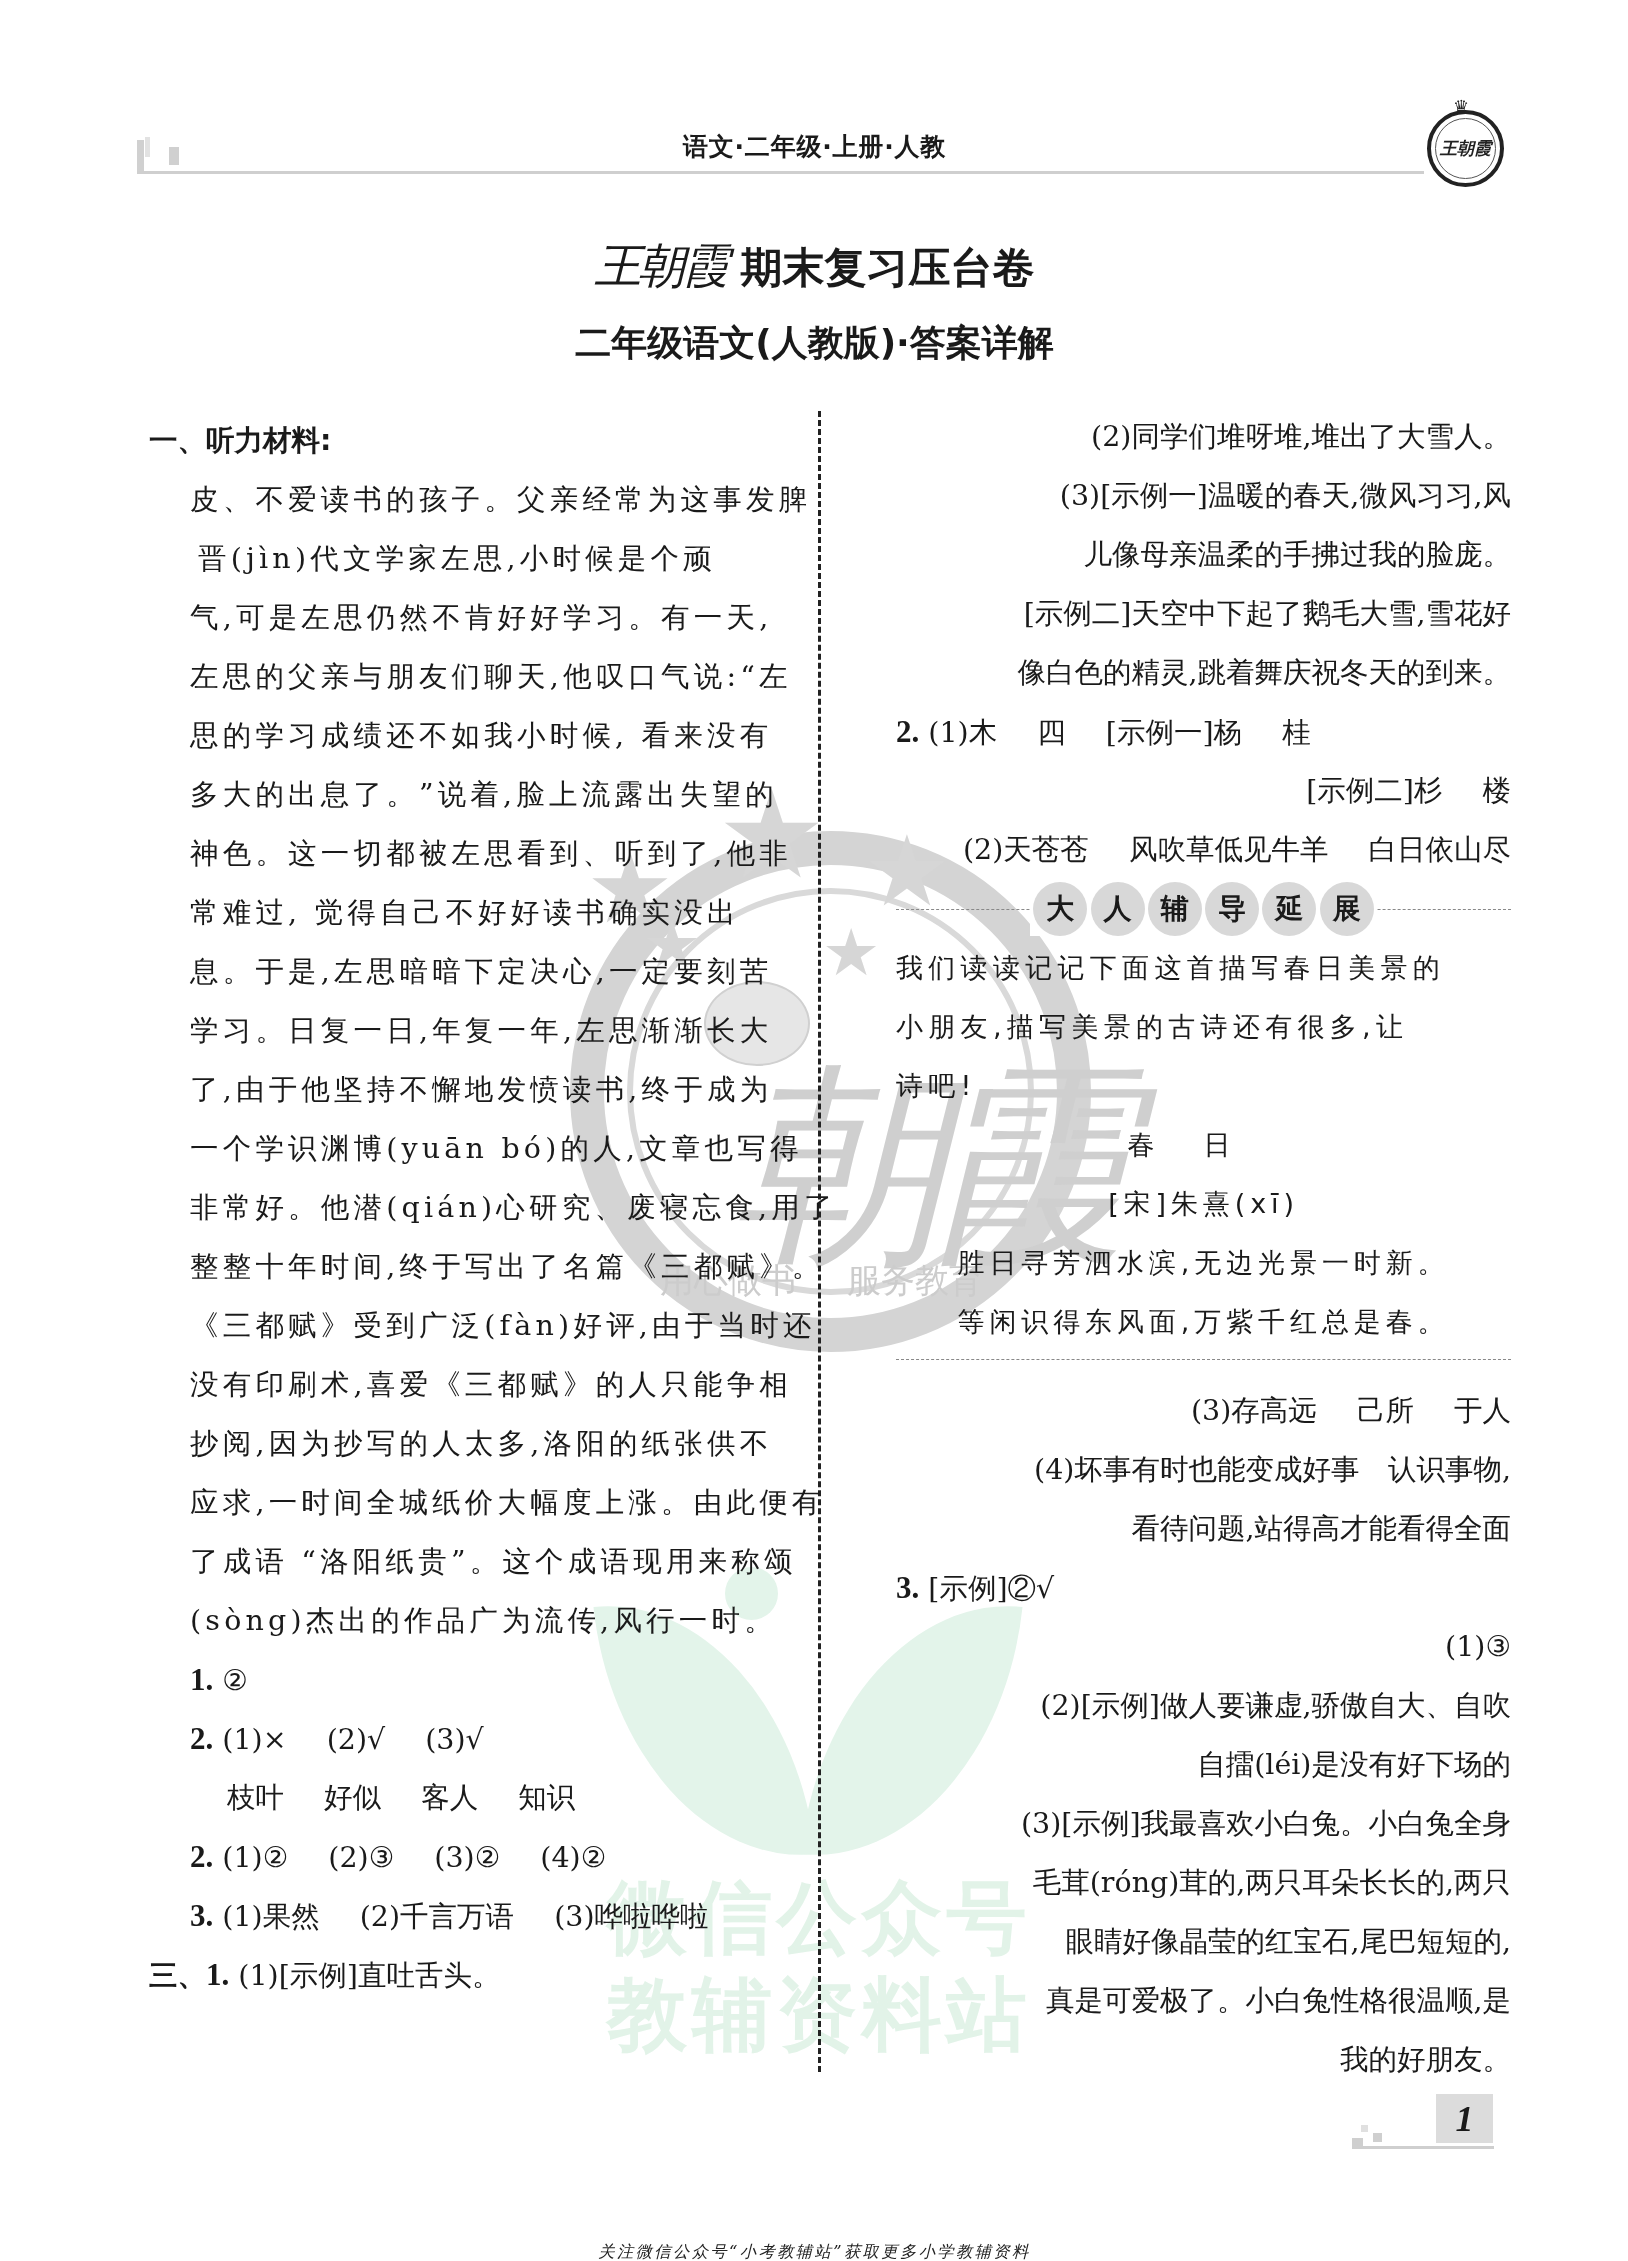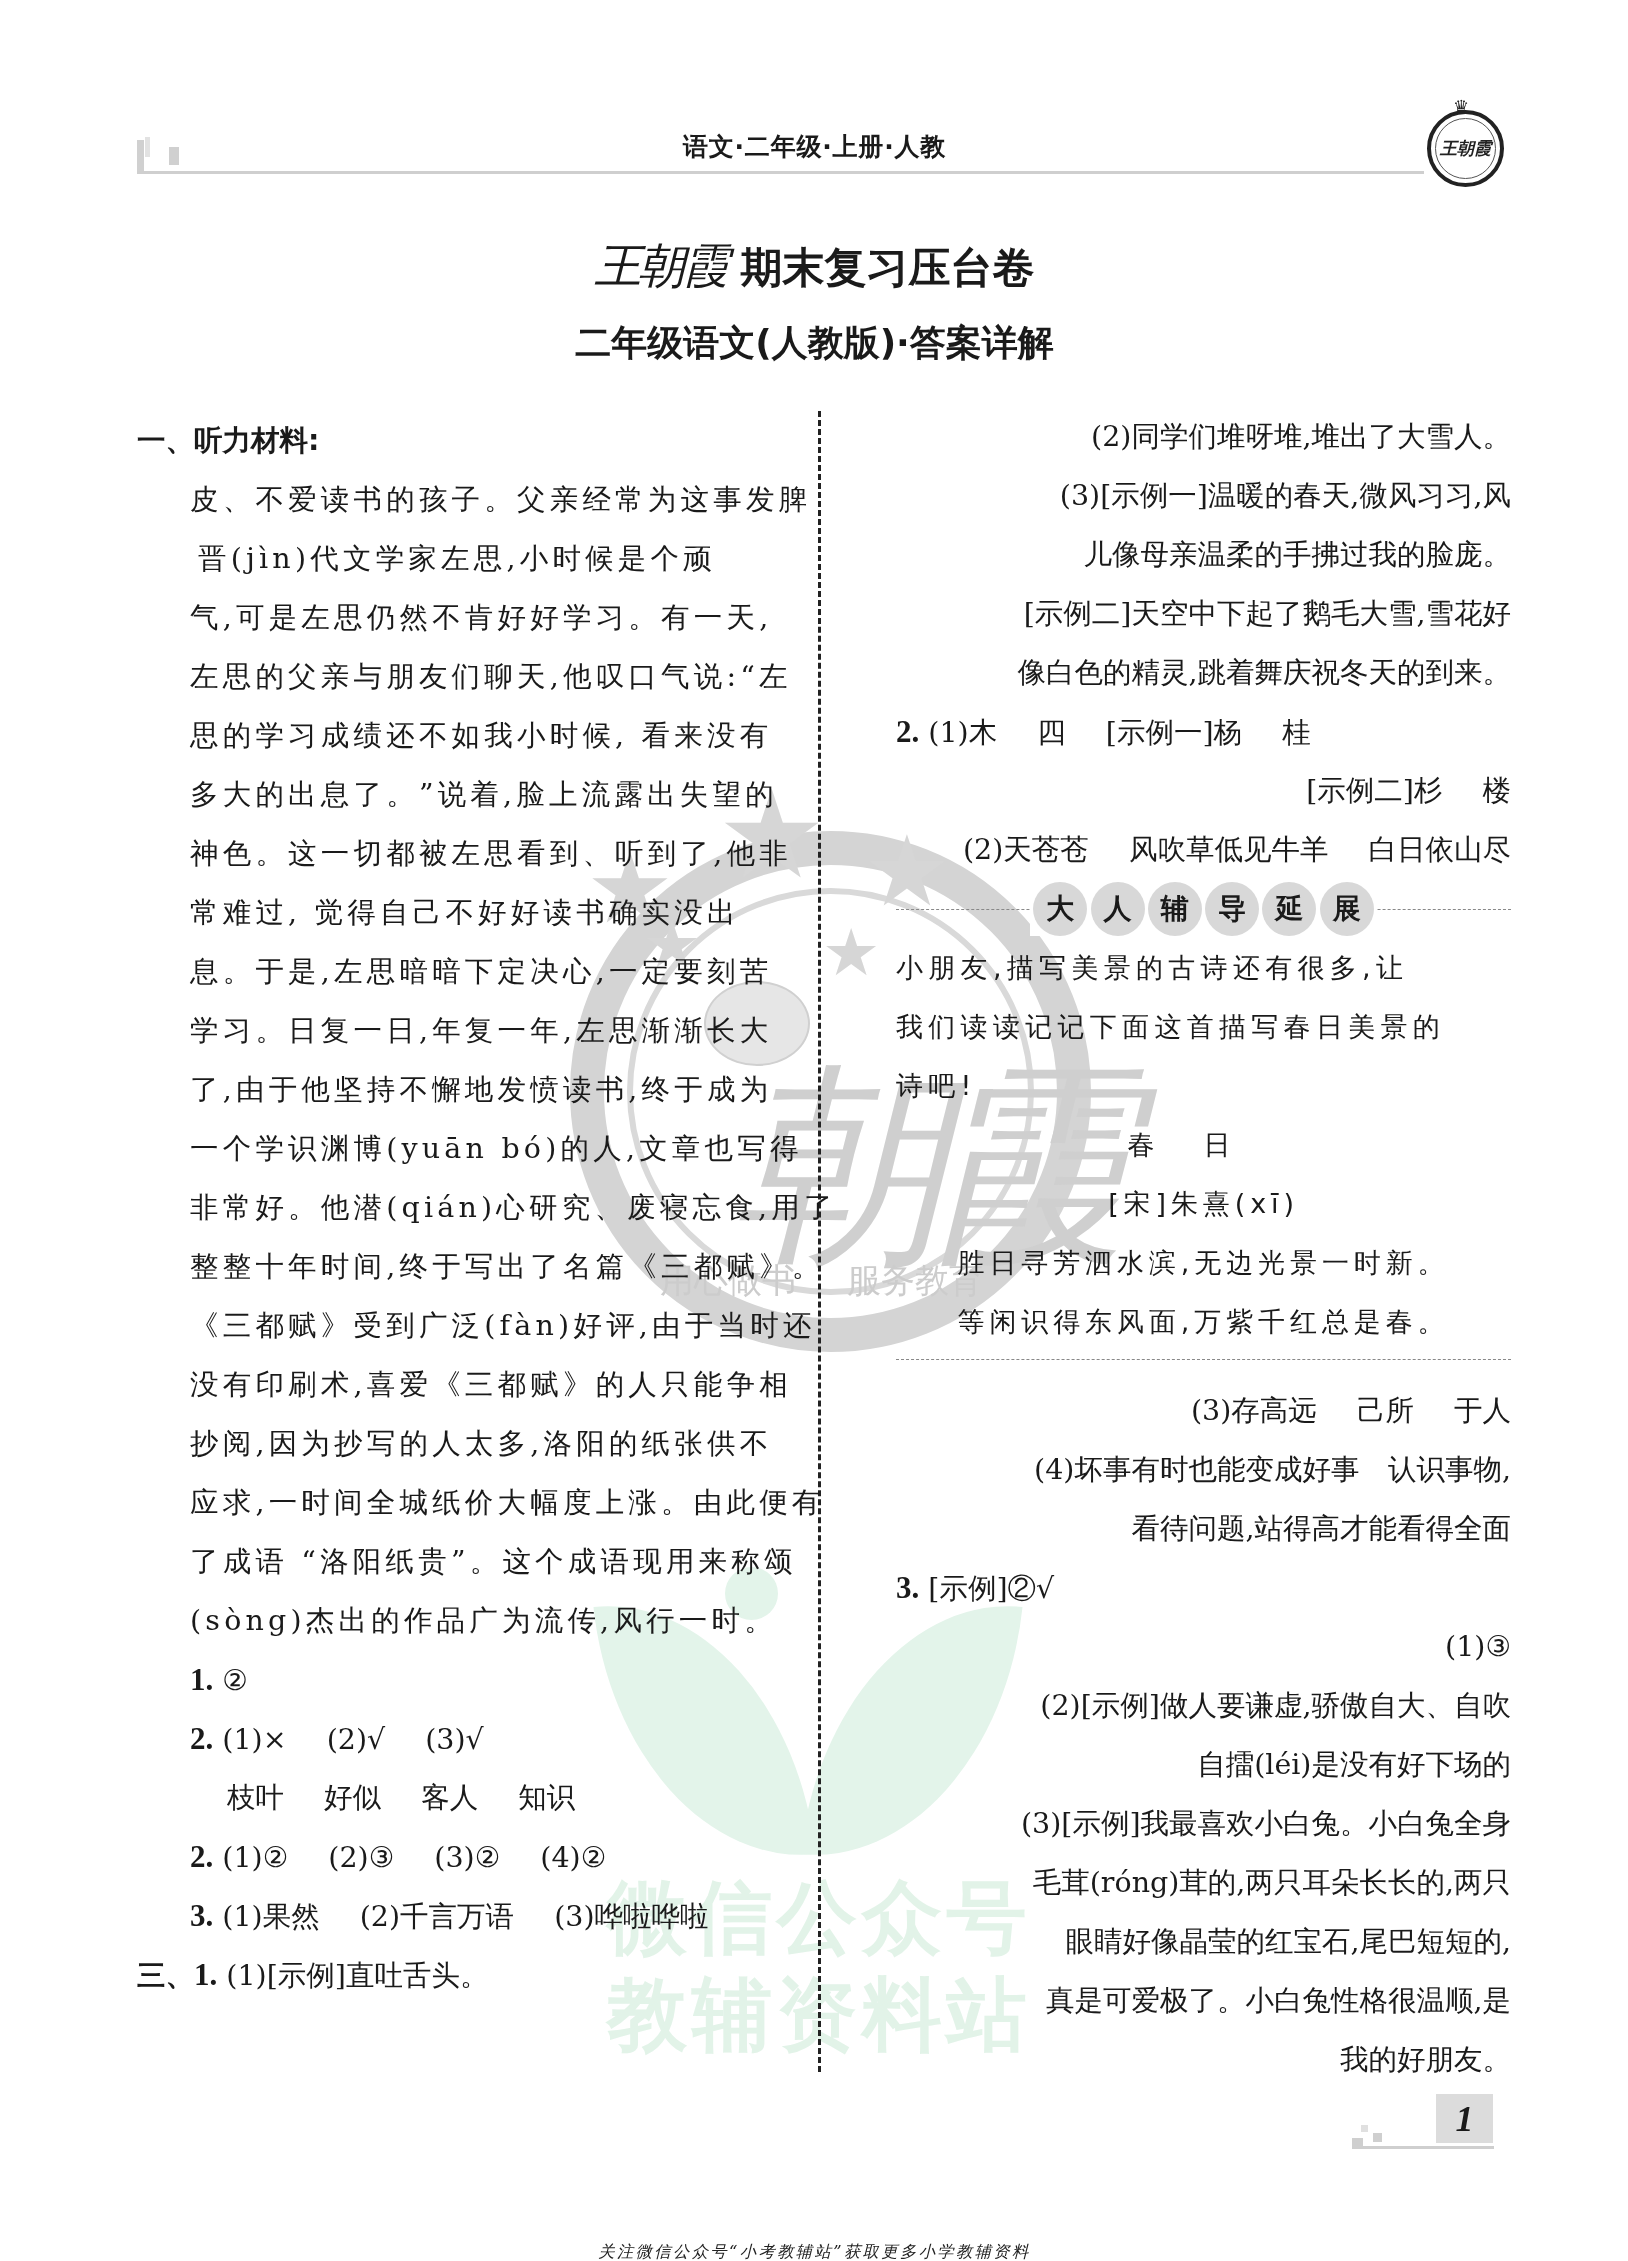--- a/index.html
+++ b/index.html
@@ -51,21 +51,21 @@
   
   .divider { position: absolute; left: 818px; top: 411px; height: 1661px; width: 0;
              border-left: 3.3px dashed #222; z-index: 1; }
   .col { position: absolute; z-index: 2; font-size: 28.5px; line-height: 59px; }
   .col-left { left: 137px; top: 411px; width: 655px; }
   .col-right { left: 896px; top: 407px; width: 615px; }
 
   .line { white-space: nowrap; height: 59px; }
   .story .line { letter-spacing: 4.2px; }
   .story .line.first { padding-left: 61px; }
-  .sec-head { font-family: "DejaVu Sans", sans-serif; font-weight: bold; font-size: 28.5px; }
+  .sec-head { font-family: "DejaVu Sans", sans-serif; font-weight: bold; font-size: 28.5px; margin-left: 12px; }
   .qnum { font-weight: bold; font-family: "Liberation Serif", serif; font-size: 31px; }
   .ind1 { padding-left: 53px; }
   .ind2 { padding-left: 90px; }
   .ind-r { padding-left: 41px; text-align: right; }
   .gap { display: inline-block; width: 31px; }
 
   
   .ext-head { position: relative; height: 59px; display: flex; align-items: center; justify-content: center; }
   .ext-head::before { content: ""; position: absolute; left: 0; right: 0; top: 50%; border-top: 1.6px dashed #888; }
   .ext-bubbles { position: relative; display: flex; gap: 3.3px; background: #fff; padding: 0 3.3px; }
@@ -214,22 +214,22 @@
       <div class="ext-bubbles">
         <span class="bubble">大</span>
         <span class="bubble">人</span>
         <span class="bubble">辅</span>
         <span class="bubble">导</span>
         <span class="bubble">延</span>
         <span class="bubble">展</span>
       </div>
     </div>
     <div class="ext-body">
+      <div class="line">我们读读记记下面这首描写春日美景的</div>
       <div class="line">小朋友,描写美景的古诗还有很多,让</div>
-      <div class="line">我们读读记记下面这首描写春日美景的</div>
       <div class="line">诗吧!</div>
     </div>
     <div class="poem">
       <div class="line poem-title">春日</div>
       <div class="line">[宋]朱熹(xī)</div>
       <div class="line">胜日寻芳泗水滨,无边光景一时新。</div>
       <div class="line">等闲识得东风面,万紫千红总是春。</div>
     </div>
     <div class="ext-end"></div>
   </div>

